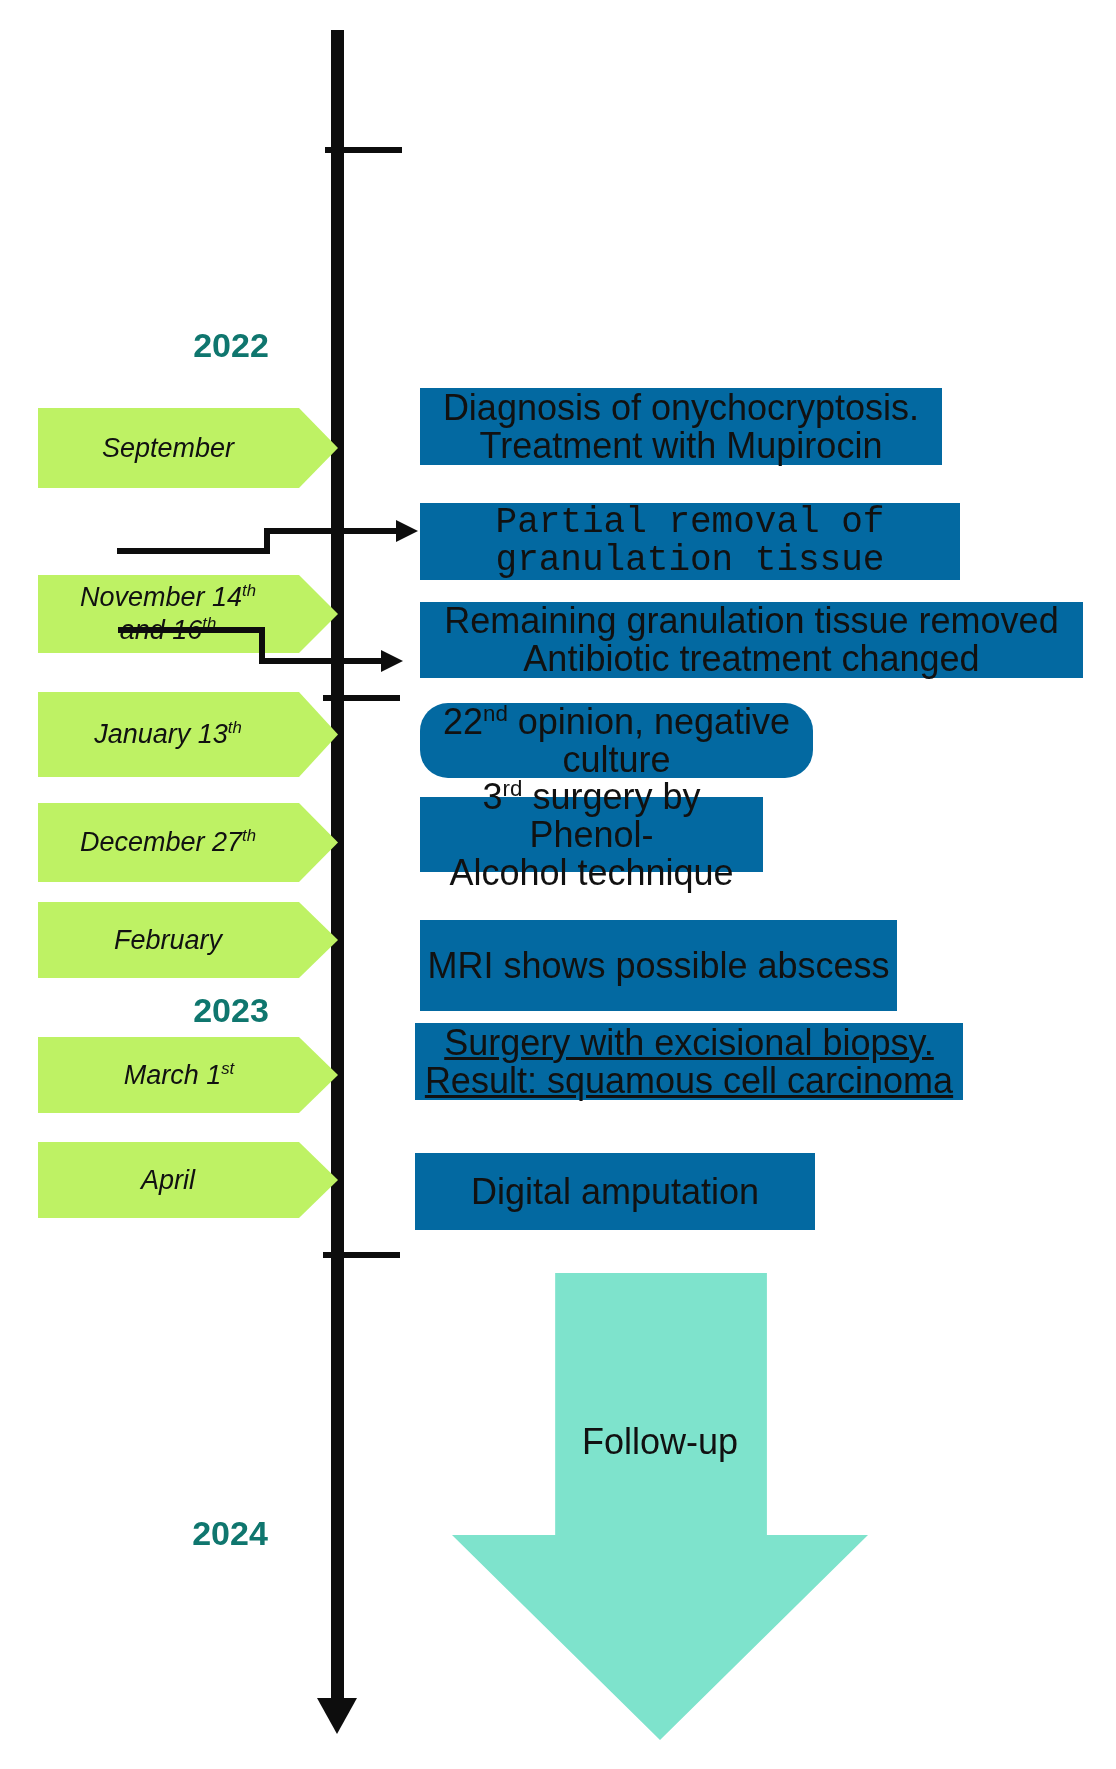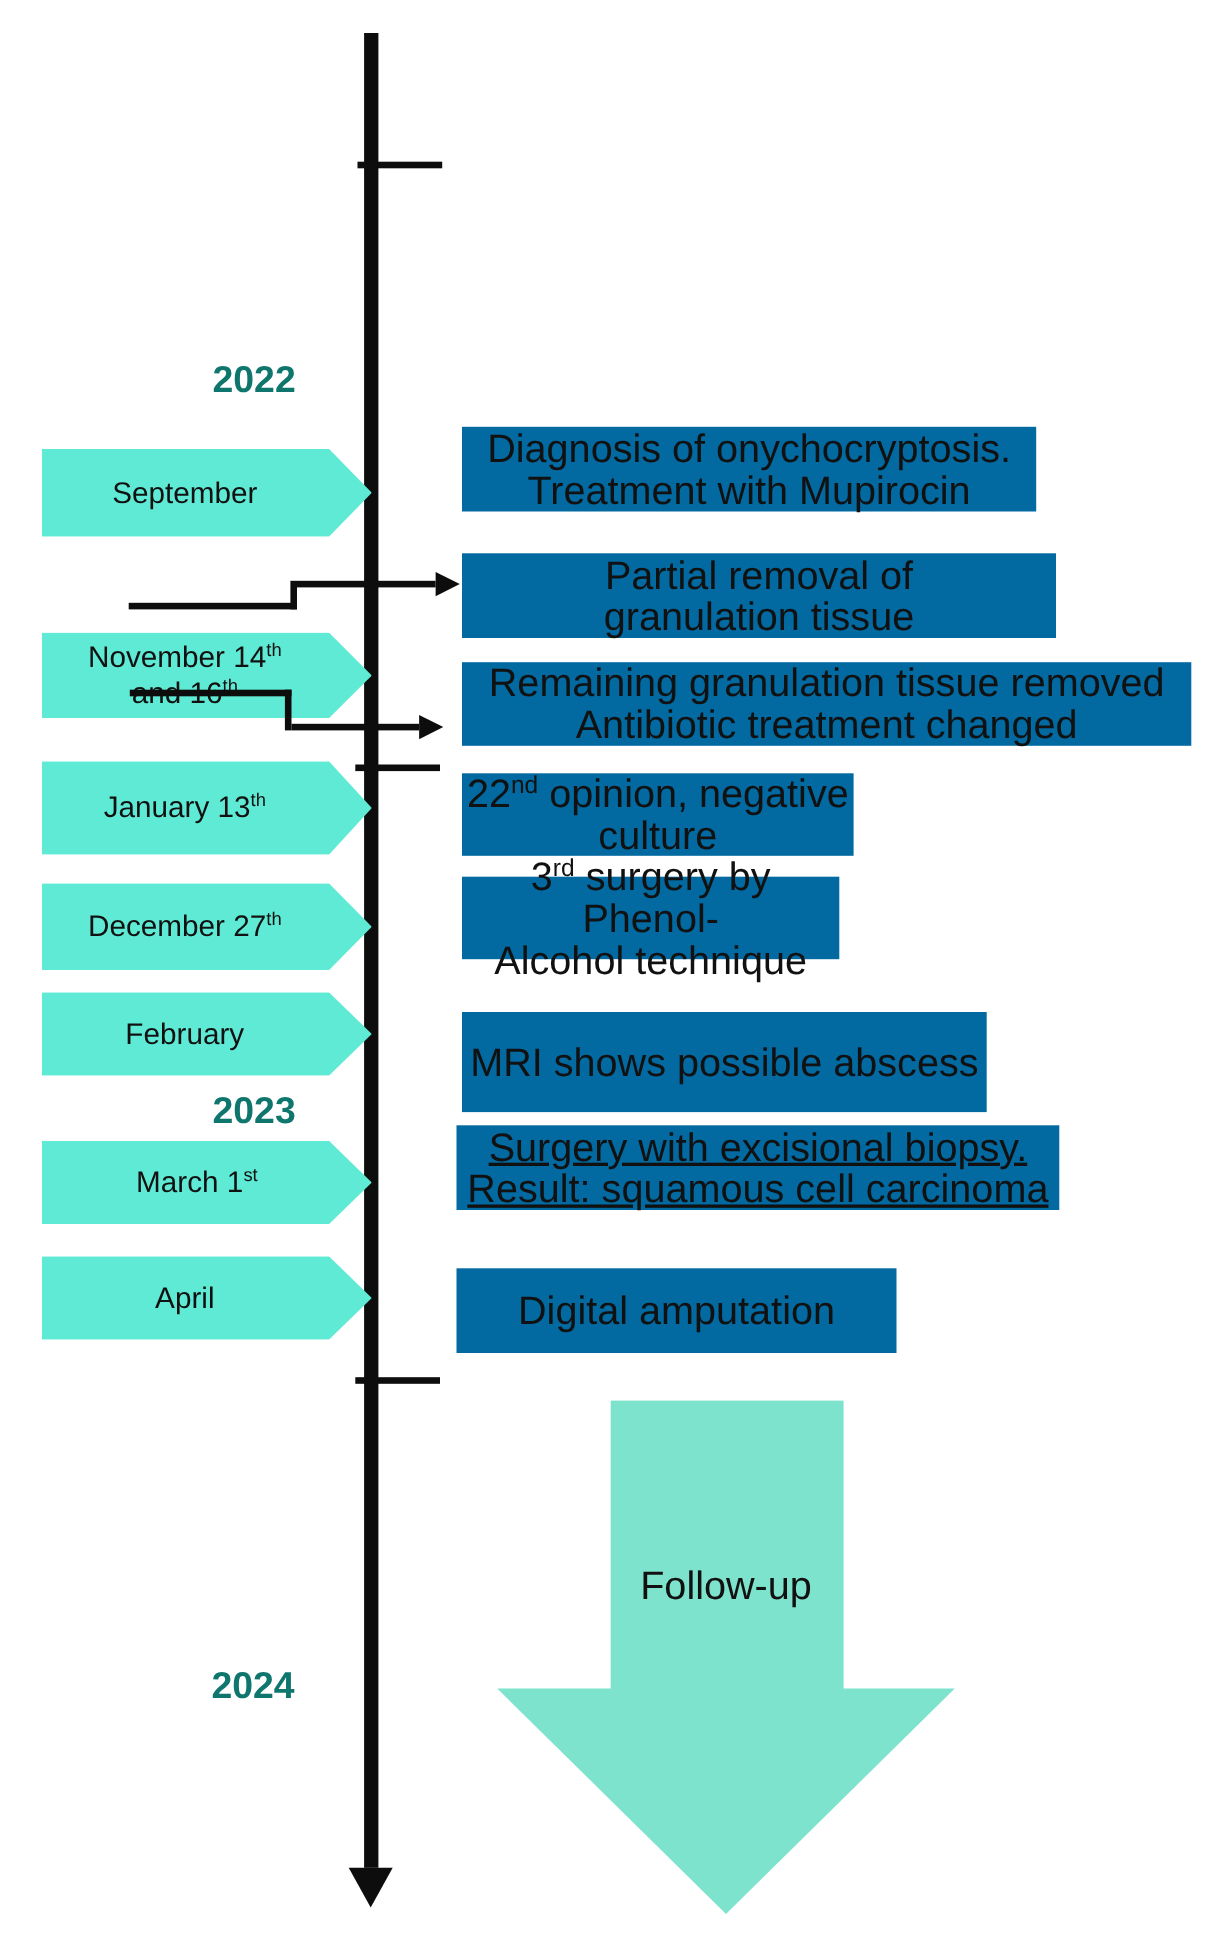--- a/index.html
+++ b/index.html
@@ -10,25 +10,25 @@
   
   .axis{position:absolute;left:331px;top:30px;width:13px;height:1668px;background:#0d0d0d;}
   .axis-head{position:absolute;left:317px;top:1698px;width:0;height:0;
     border-left:20px solid transparent;border-right:20px solid transparent;
     border-top:36px solid #0d0d0d;}
   .tick{position:absolute;height:6px;background:#0d0d0d;}
   
   .year{position:absolute;width:140px;text-align:center;font-weight:bold;font-size:34px;color:#0f766e;}
   
   .date-arrow{
-    position:absolute;left:38px;width:300px;background:#5eead4;
+    position:absolute;left:38px;width:300px;background:#bef264;
     clip-path:polygon(0 0,87% 0,100% 50%,87% 100%,0 100%);
     display:flex;flex-direction:column;justify-content:center;align-items:center;
     box-sizing:border-box;padding-right:40px;
-    font-size:27px;line-height:33px;text-align:center;color:#111111;
+    font-size:27px;line-height:33px;text-align:center;color:#111111;font-style:italic;
   }
   
   .event-box{
     position:absolute;background:#0369a1;
     display:flex;flex-direction:column;justify-content:center;align-items:center;
     text-align:center;font-size:36px;line-height:38px;color:#111111;
   }
   
   .seg{position:absolute;background:#0d0d0d;}
   .arrowhead-right{position:absolute;width:0;height:0;
@@ -96,31 +96,31 @@
   <div class="seg" style="left:118px;top:627px;width:147px;height:6px;"></div>
   <div class="seg" style="left:259px;top:627px;width:6px;height:37px;"></div>
   <div class="seg" style="left:265px;top:658px;width:116px;height:6px;"></div>
   <div class="arrowhead-right" style="left:381px;top:650px;"></div>
 
   <div class="event-box" style="left:420px;top:388px;width:522px;height:77px;">
     <div><span>Diagnosis of onychocryptosis.</span><sup></sup><span></span></div>
     <div><span>Treatment with Mupirocin</span><sup></sup><span></span></div>
   </div>
 
-  <div class="event-box" style="left:420px;top:503px;width:540px;height:77px;">
+  <div class="event-box" style="left:420px;top:503px;width:540px;height:77px;font-family:Liberation Mono, monospace;">
     <div><span>Partial removal of</span><sup></sup><span></span></div>
     <div><span>granulation tissue</span><sup></sup><span></span></div>
   </div>
 
   <div class="event-box" style="left:420px;top:602px;width:663px;height:76px;justify-content:flex-end;">
     <div><span>Remaining granulation tissue removed</span><sup></sup><span></span></div>
     <div><span>Antibiotic treatment changed</span><sup></sup><span></span></div>
   </div>
 
-  <div class="event-box" style="left:420px;top:703px;width:356px;height:75px;">
+  <div class="event-box" style="left:420px;top:703px;width:393px;height:75px;border-radius:28px;">
     <div><span>22</span><sup>nd</sup><span> opinion, negative</span></div>
     <div><span>culture</span><sup></sup><span></span></div>
   </div>
 
   <div class="event-box" style="left:420px;top:797px;width:343px;height:75px;">
     <div><span>3</span><sup>rd</sup><span> surgery by Phenol-</span></div>
     <div><span>Alcohol technique</span><sup></sup><span></span></div>
   </div>
 
   <div class="event-box" style="left:420px;top:920px;width:477px;height:91px;">

